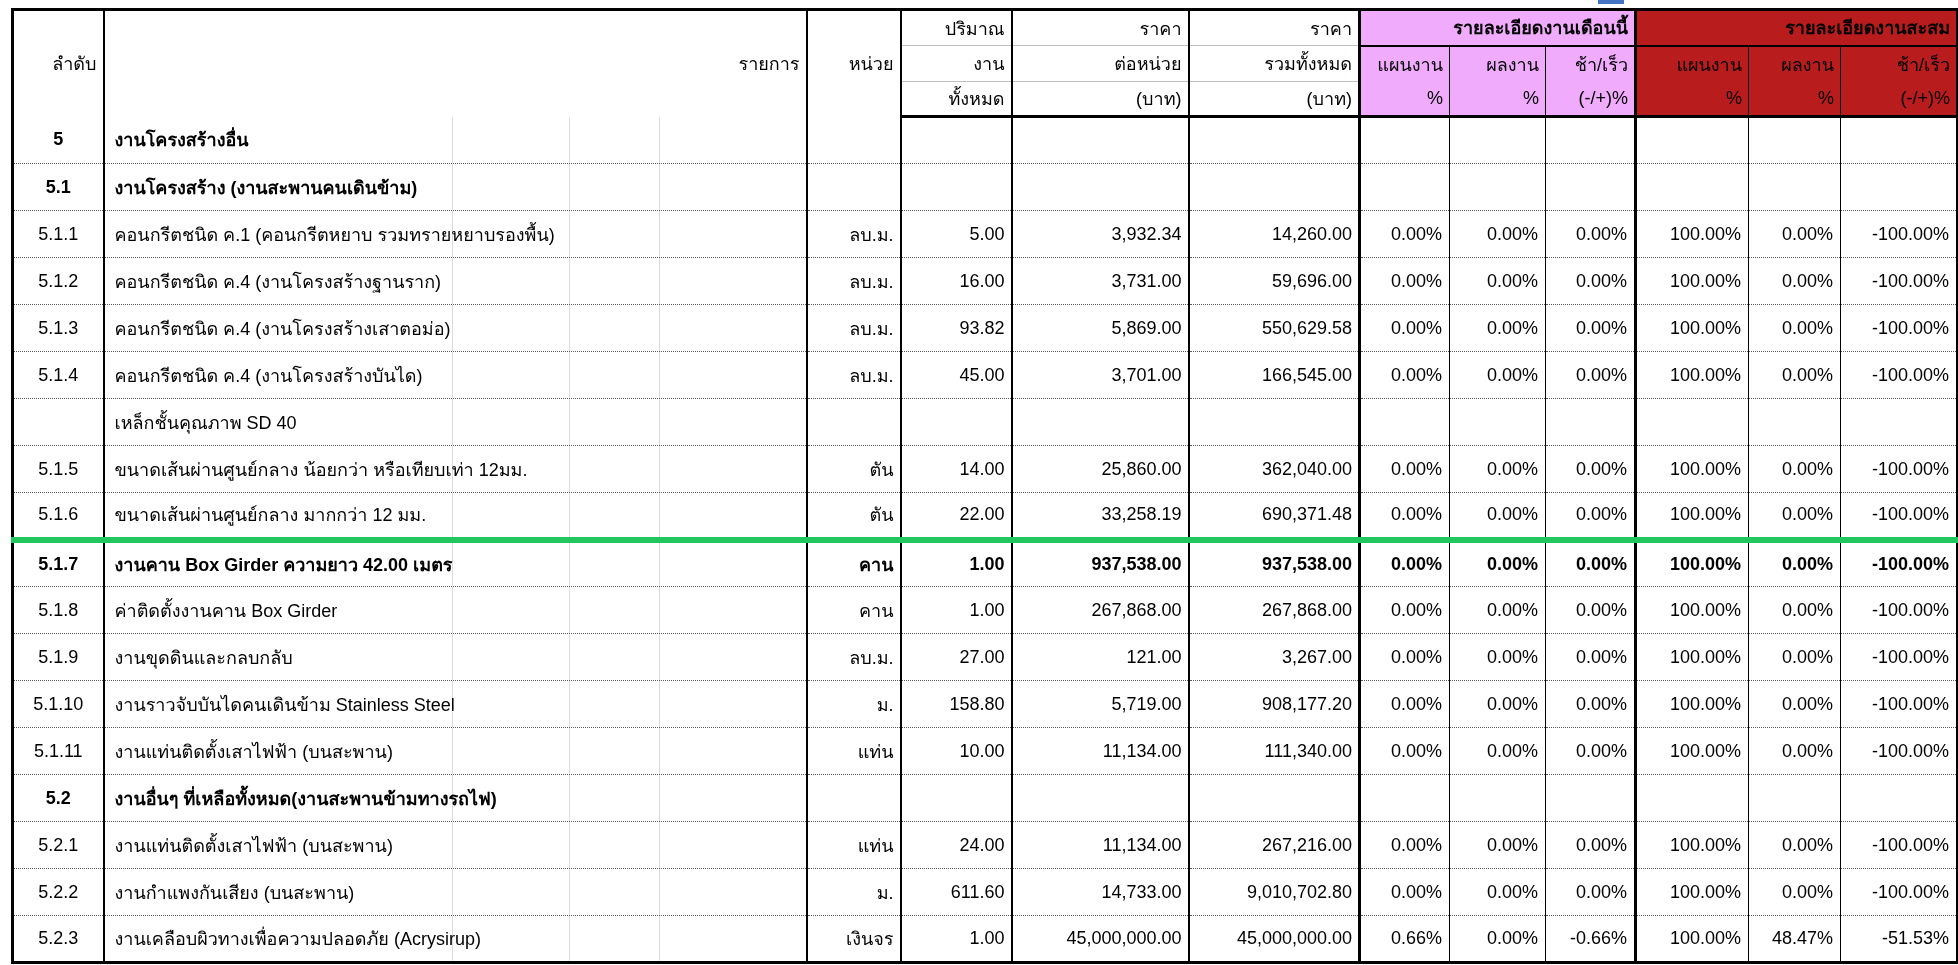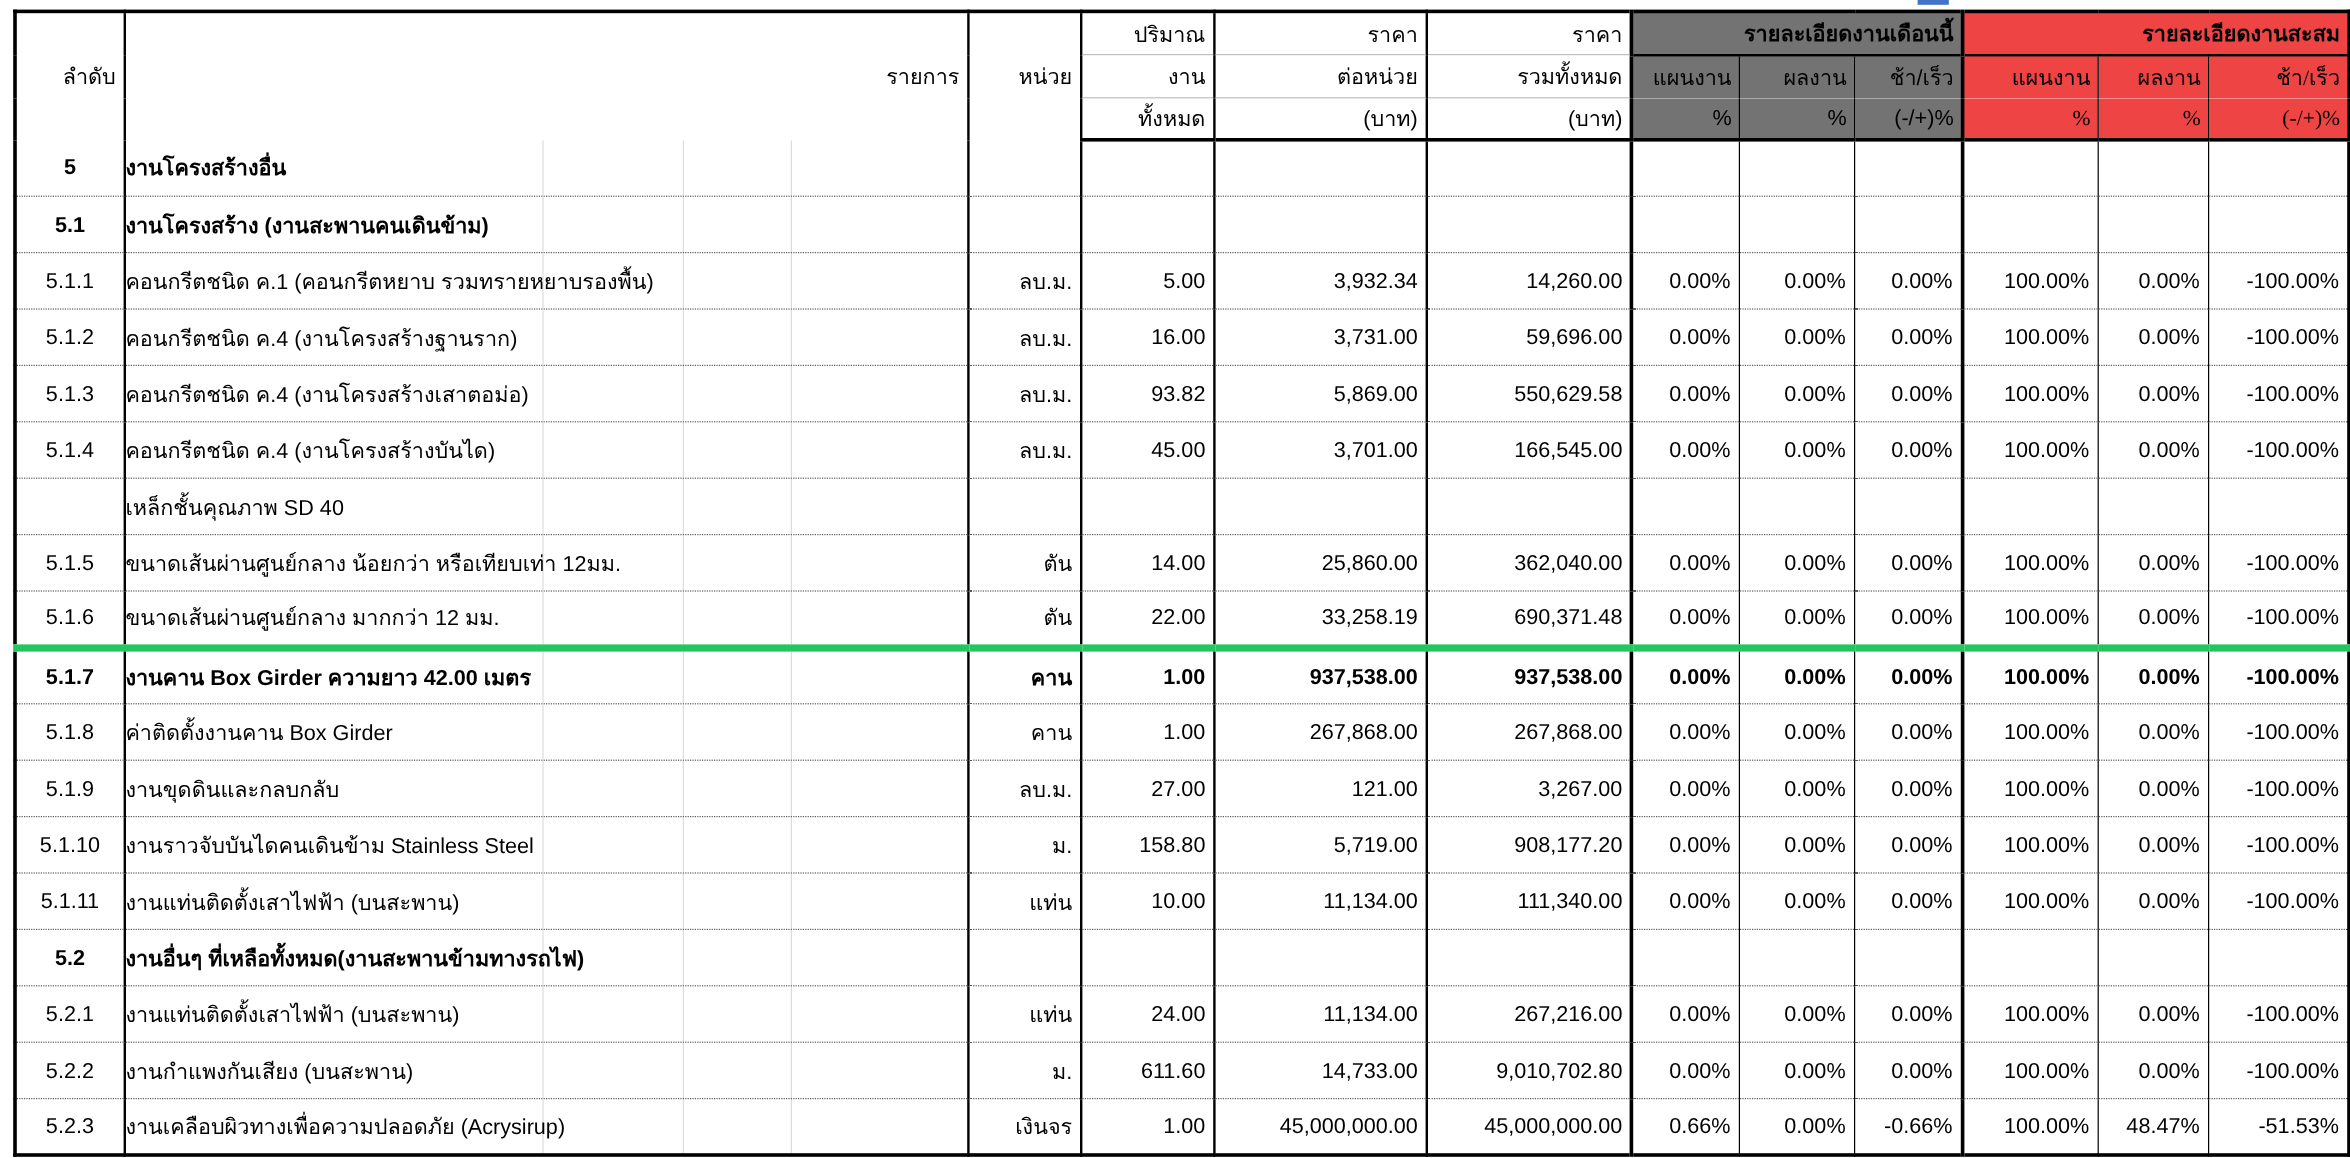--- a/index.html
+++ b/index.html
@@ -12,31 +12,31 @@
   tbody tr{height:47px}
   
   .c2,.c3,.c4,.c5,.c6{border-left:2px solid #000;}
   .c7,.c10{border-left:3px solid #000;}
   .c8,.c9,.c11,.c12{border-left:1px solid #000;}
   
   th{text-align:right;}
   .gline{border-bottom:1px solid #BFBFBF;}
   .group{border-bottom:2px solid #000;font-weight:bold;}
   thead tr.h3 th{border-bottom:3px solid #000;}
-  .yellow{background:#737373;}
-  .lav{background:#ef4444;font-family:Liberation Serif, serif;}
+  .yellow{background:#f0abfc;}
+  .lav{background:#b91c1c;}
   
   tbody tr:not(:first-child) td{border-top:1px dotted #595959;}
   tbody tr.solid-top td{border-top:6px solid #22c55e;font-weight:bold;}
   tbody tr.bold td.b{font-weight:bold;}
   td.num{text-align:center;}
   td.unit{text-align:right;}
   td.amt{text-align:right;}
   td.pct{text-align:right;padding-right:7px;}
-  td.itm{text-align:left;padding-left:0;
+  td.itm{text-align:left;padding-left:10px;
     background-image:linear-gradient(#DCDCDC,#DCDCDC),linear-gradient(#DCDCDC,#DCDCDC),linear-gradient(#DCDCDC,#DCDCDC);
     background-repeat:no-repeat;background-size:1px 100%;
     background-position:49.6% 0,66.4% 0,79.2% 0;}
 </style>
 </head>
 <body>
 
 <div class="artifact"></div>
 
 <div class="sheet">

